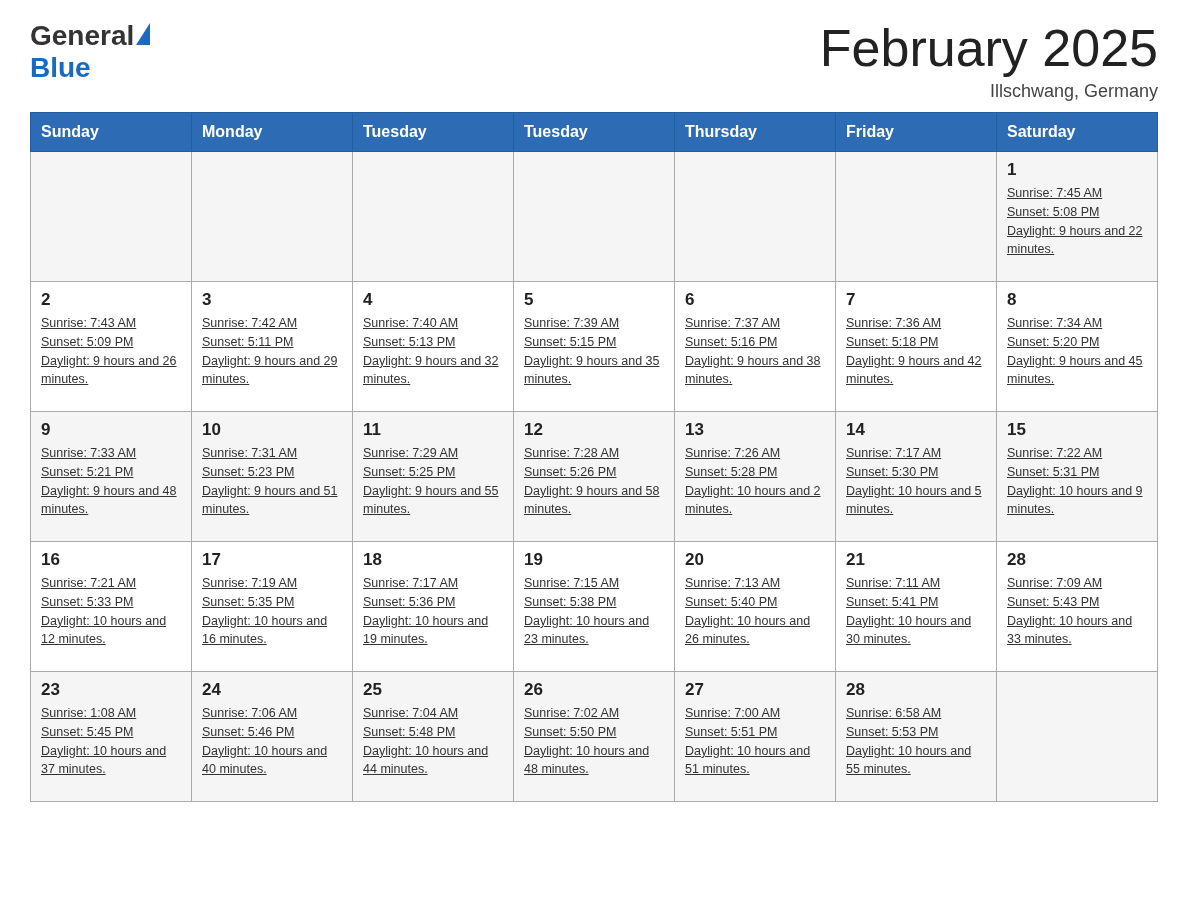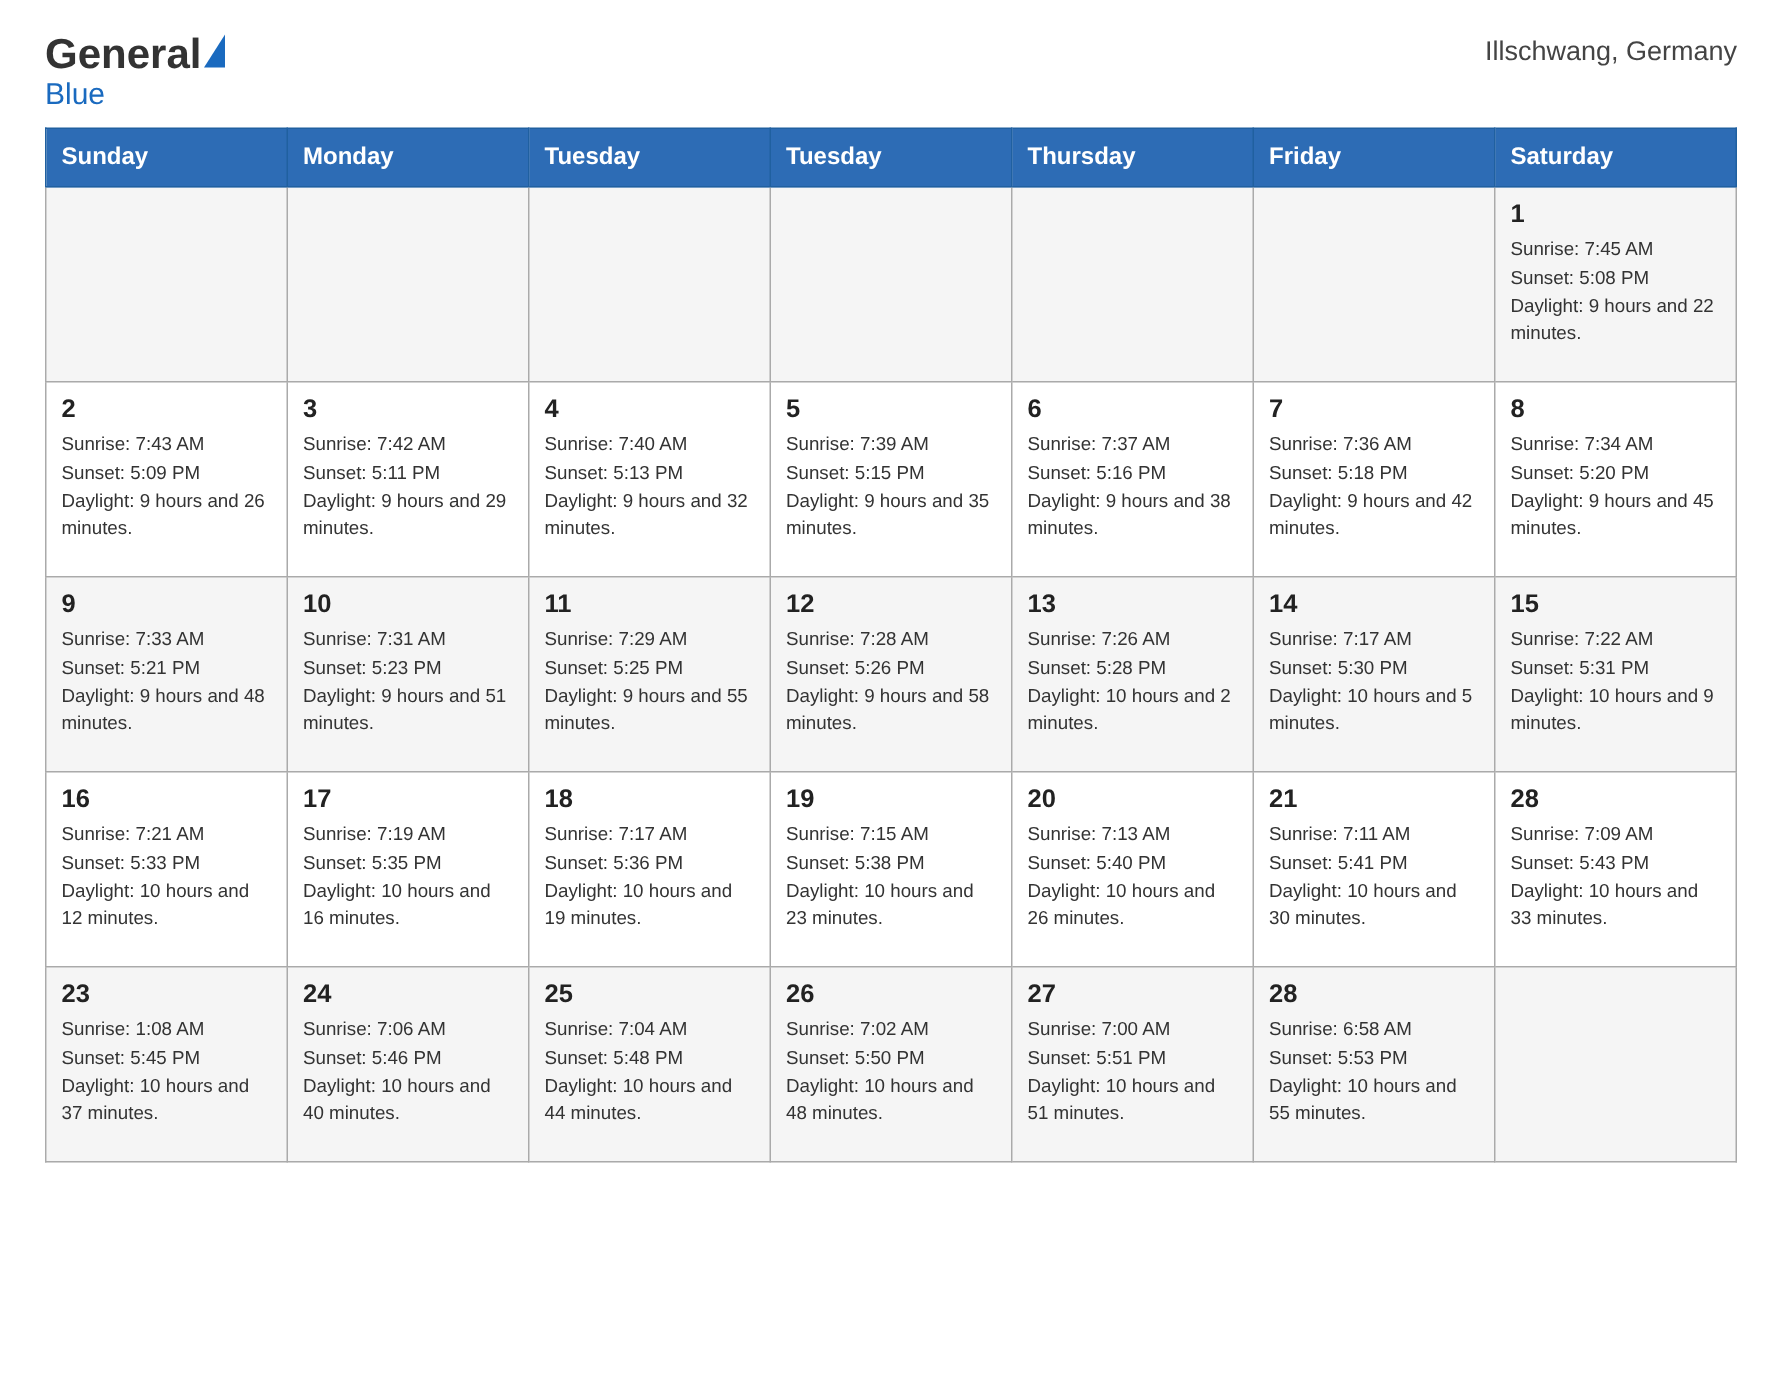--- a/index.html
+++ b/index.html
@@ -15,22 +15,22 @@
       justify-content: space-between;
       align-items: flex-start;
       margin-bottom: 10px;
     }
     .logo-text-general {
       font-size: 28px;
       font-weight: bold;
       color: #333;
     }
     .logo-text-blue {
-      font-size: 20px;
-      font-weight: normal;
+      font-size: 28px;
+      font-weight: bold;
       color: #1a6abf;
     }
     .logo-triangle {
       width: 0;
       height: 0;
       border-left: 14px solid transparent;
       border-right: 0px solid transparent;
       border-bottom: 22px solid #1a6abf;
       margin-bottom: 4px;
       margin-left: 2px;
@@ -88,34 +88,36 @@
     .day-number {
       font-size: 17px;
       font-weight: bold;
       color: #222;
       margin-bottom: 4px;
     }
     .day-info {
       font-size: 12.5px;
       color: #333;
       line-height: 1.5;
+      text-decoration: underline;
     }
   </style>
 </head>
 <body>
 
 <div class="header">
   <div class="logo-block">
     <div class="logo-row1">
       <span class="logo-text-general">General</span>
       <div class="logo-triangle"></div>
     </div>
     <span class="logo-text-blue">Blue</span>
   </div>
   <div class="title-block">
+    <div class="calendar-title">February 2025</div>
     <div class="calendar-subtitle">Illschwang, Germany</div>
   </div>
 </div>
 
 <table>
   <thead>
     <tr>
     <th>Sunday</th>
         <th>Monday</th>
         <th>Tuesday</th>

